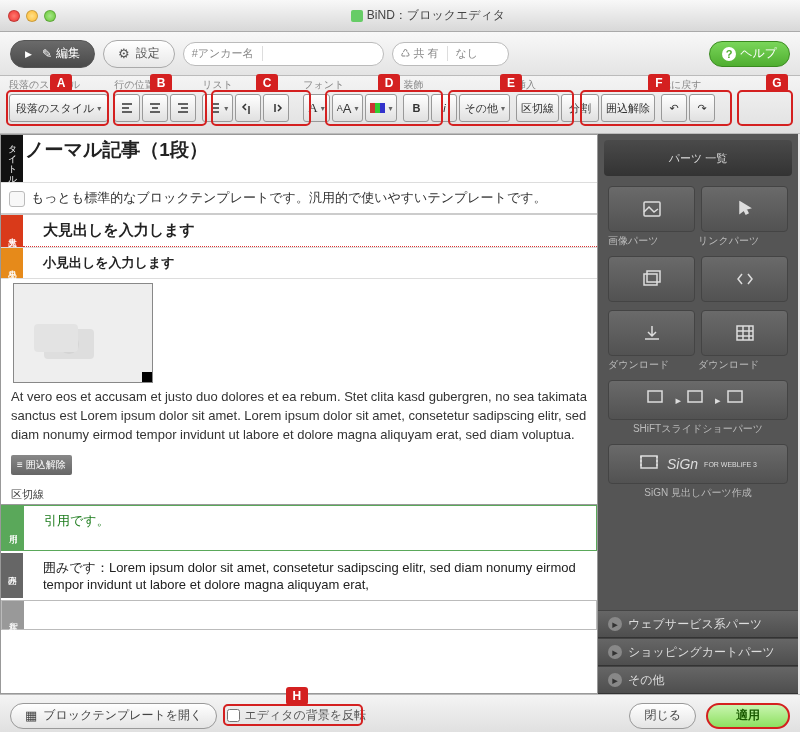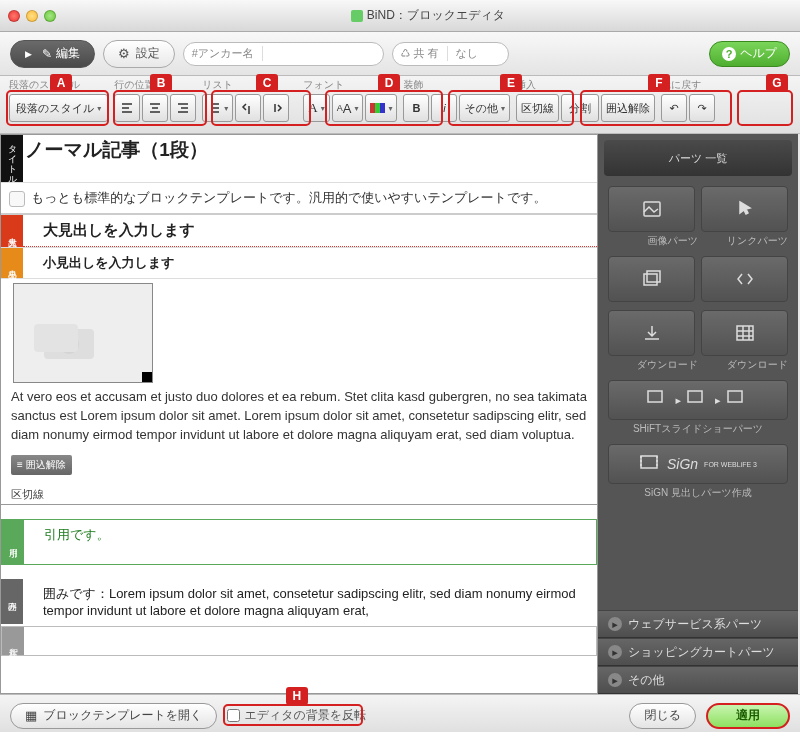--- a/index.html
+++ b/index.html
@@ -53,32 +53,32 @@
 .ed-desc::before{content:"";display:inline-block;width:14px;height:14px;border:1px solid #bbb;border-radius:3px;margin-right:6px;vertical-align:middle;background:#f8f8f8}
 .ed-h1{font-size:15px;font-weight:bold;border-bottom:1px dotted #d33}
 .ed-h2{font-size:13px;font-weight:bold;color:#222}
 .imgph{width:140px;height:100px;border:1px solid #888;background:#eee;display:inline-block;position:relative;margin:4px 8px 2px}
 .imgph::after{content:"";position:absolute;bottom:0;right:0;width:10px;height:10px;background:#000}
 .imgph svg{position:absolute;left:20px;top:25px;opacity:.3}
 .body-txt{padding:0 10px 6px;line-height:1.45;color:#333}
 .chip{display:inline-block;background:linear-gradient(#888,#666);color:#fff;font-size:10px;padding:3px 6px;border-radius:2px;margin:4px 10px}
 .chip::before{content:"≡ ";}
 .sep-label{font-size:11px;color:#444;padding:2px 10px;border-bottom:1px solid #999;margin-top:6px}
-.quote-blk{display:flex;border:1px solid #5aa85a;margin:14px 0}
+.quote-blk{display:flex;border:1px solid #5aa85a;margin:0 0}
 .quote-blk .tag{background:#5aa85a}
 .quote-blk .ed-content{color:#1a7a1a;min-height:44px}
 .box-blk{display:flex;margin:2px 0}
 .note-blk{display:flex;border:1px solid #bbb;margin:2px 0}
 
 .sidebar{width:200px;background:#555;color:#ccc;display:flex;flex-direction:column}
 .sb-header{height:36px;background:linear-gradient(#4a4a4a,#333);border-radius:4px;margin:6px;display:flex;align-items:center;justify-content:center;font-size:11px;color:#ddd}
 .parts-grid{display:grid;grid-template-columns:1fr 1fr;gap:6px;padding:4px 10px}
 .part{background:linear-gradient(#6a6a6a,#525252);border:1px solid #444;border-radius:4px;height:46px;display:flex;align-items:center;justify-content:center;cursor:pointer}
 .part svg{width:22px;height:22px;stroke:#ddd;fill:none;stroke-width:1.5}
-.part-lbl{text-align:right;font-size:10px;color:#bbb;margin-top:-2px;margin-bottom:4px}
+.part-lbl{text-align:left;font-size:10px;color:#bbb;margin-top:-2px;margin-bottom:4px}
 .lbls{display:grid;grid-template-columns:1fr 1fr;padding:0 10px}
 .part.wide{grid-column:1/3;height:40px}
 .part.wide .inner{display:flex;align-items:center;gap:6px;color:#ddd;font-size:11px}
 .sb-acc{background:linear-gradient(#666,#4e4e4e);border-top:1px solid #444;border-bottom:1px solid #333;height:28px;display:flex;align-items:center;padding:12px 10px;font-size:12px;color:#ddd;cursor:pointer}
 .sb-acc::before{content:"▸";margin-right:6px;font-size:11px;background:#888;width:14px;height:14px;border-radius:50%;text-align:center;line-height:14px;color:#333}
 .sb-spacer{flex:1}
 
 .bottombar{height:42px;background:linear-gradient(#f4f4f4,#dedede);border-top:1px solid #bbb;display:flex;align-items:center;padding:0 10px;gap:10px}
 .bbtn{height:26px;border-radius:13px;border:1px solid #999;background:linear-gradient(#fff,#e4e4e4);padding:0 14px;font-size:12px;color:#444;display:flex;align-items:center;cursor:pointer}
 .bbtn.template::before{content:"▦";margin-right:6px;font-size:13px}

